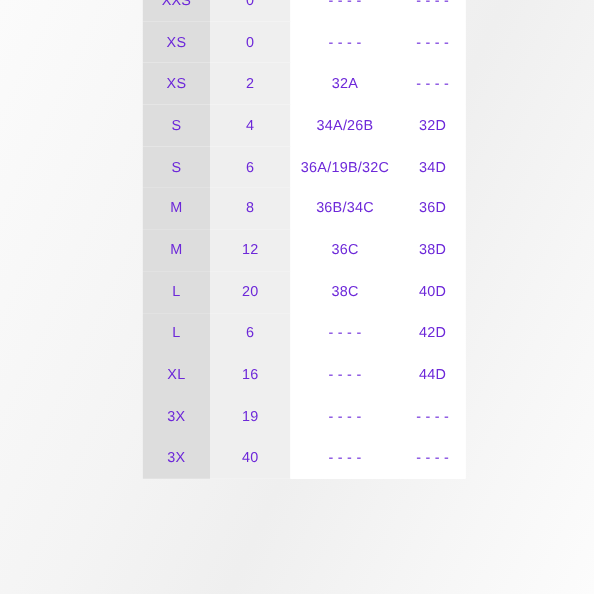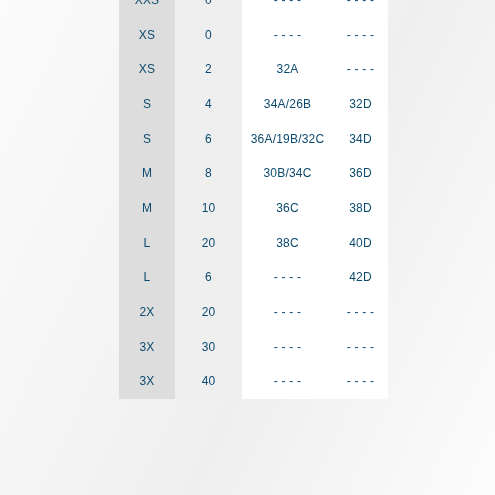--- a/index.html
+++ b/index.html
@@ -37,21 +37,21 @@
 
   #size-table tr {
     height: 34.7px;
   }
 
   #size-table td {
     padding: 0;
     margin: 14px;
     text-align: center;
     vertical-align: middle;
-    color: #0c4a6e;
+    color: #6d28d9;
     font-size: 12px;
     line-height: 1.25;
     font-weight: 400;
     letter-spacing: 0.2px;
     white-space: nowrap;
   }
 
   
   #size-table td.col-alpha {
     width: 56px;
@@ -116,50 +116,50 @@
         </tr>
         <tr>
           <td class="col-alpha">S</td>
           <td class="col-numeric">6</td>
           <td class="col-bra">36A/19B/32C</td>
           <td class="col-dcup">34D</td>
         </tr>
         <tr>
           <td class="col-alpha">M</td>
           <td class="col-numeric">8</td>
-          <td class="col-bra">30B/34C</td>
+          <td class="col-bra">36B/34C</td>
           <td class="col-dcup">36D</td>
         </tr>
         <tr>
           <td class="col-alpha">M</td>
-          <td class="col-numeric">10</td>
+          <td class="col-numeric">12</td>
           <td class="col-bra">36C</td>
           <td class="col-dcup">38D</td>
         </tr>
         <tr>
           <td class="col-alpha">L</td>
           <td class="col-numeric">20</td>
           <td class="col-bra">38C</td>
           <td class="col-dcup">40D</td>
         </tr>
         <tr>
           <td class="col-alpha">L</td>
           <td class="col-numeric">6</td>
           <td class="col-bra dash">- - - -</td>
           <td class="col-dcup">42D</td>
         </tr>
         <tr>
-          <td class="col-alpha">2X</td>
-          <td class="col-numeric">20</td>
+          <td class="col-alpha">XL</td>
+          <td class="col-numeric">16</td>
           <td class="col-bra dash">- - - -</td>
-          <td class="col-dcup dash">- - - -</td>
+          <td class="col-dcup">44D</td>
         </tr>
         <tr>
           <td class="col-alpha">3X</td>
-          <td class="col-numeric">30</td>
+          <td class="col-numeric">19</td>
           <td class="col-bra dash">- - - -</td>
           <td class="col-dcup dash">- - - -</td>
         </tr>
         <tr>
           <td class="col-alpha">3X</td>
           <td class="col-numeric">40</td>
           <td class="col-bra dash">- - - -</td>
           <td class="col-dcup dash">- - - -</td>
         </tr>
       </tbody>

